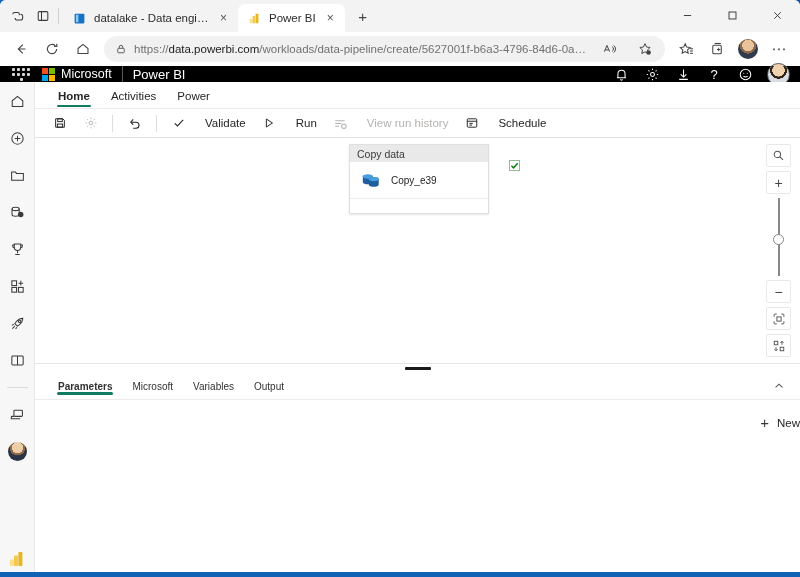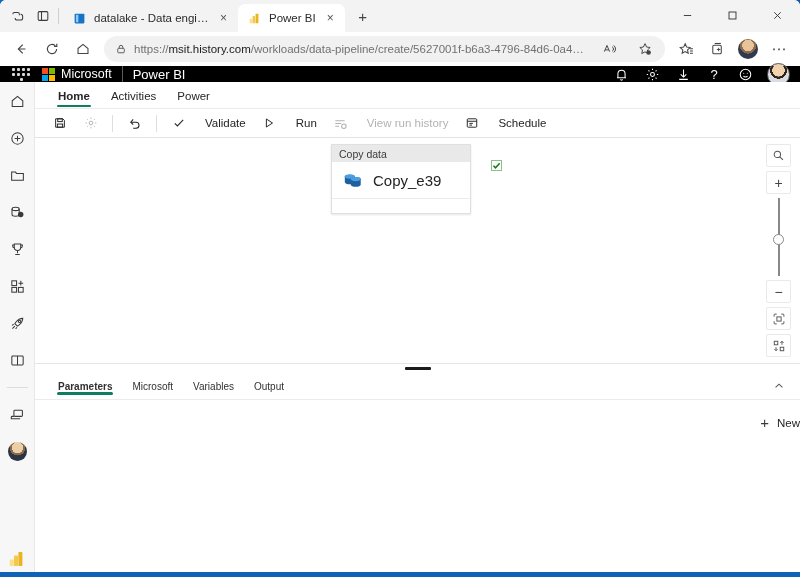--- a/index.html
+++ b/index.html
@@ -138,29 +138,29 @@
   }
   .tbtn.disabled { color: #b4b2b0; }
   .tbtn .gi { width: 15px; height: 15px; display: flex; align-items: center; justify-content: center; }
   .tb-sep { width: 1px; height: 17px; background: #e0dedc; margin: 0 5px; }
 
   
   .canvaswrap { flex: 1; position: relative; min-height: 0; background: #fff; overflow: hidden; }
   .canvas { position: absolute; inset: 0; }
 
   .node {
-    position: absolute; left: 296px; top: 6px; width: 140px;
+    position: absolute; left: 314px; top: 6px; width: 140px;
     background: #fff; border: 1px solid #e1dfdd; box-shadow: 0 1px 2px rgba(0,0,0,.10);
   }
   .node-head {
     height: 17px; background: #e9e9e9; display: flex; align-items: center;
     padding: 0 7px; font-size: 10.5px; color: #3b3b3b;
   }
   .node-body { height: 36px; display: flex; align-items: center; gap: 9px; padding: 0 10px; }
-  .node-label { font-size: 15px; color: #242424; }
+  .node-label { font-size: 10px; color: #242424; }
   .node-check {
     position: absolute; right: -32px; top: 15px; width: 11px; height: 11px;
     border: 1px solid #8bbf8b; background: #fff;
     display: flex; align-items: center; justify-content: center;
   }
   .node-foot { height: 15px; border-top: 1px solid #ececec; }
 
   .zoomctl {
     position: absolute; right: 9px; top: 6px; width: 25px;
     display: flex; flex-direction: column; align-items: center; gap: 4px;
@@ -290,21 +290,21 @@
       </svg>
     </div>
 
     <div class="omnibox">
       <span>
         <svg width="12" height="12" viewBox="0 0 14 14" fill="none" stroke="#555" stroke-width="1.1">
           <rect x="3.2" y="6.2" width="7.6" height="5.2" rx="1"></rect>
             <path d="M4.9 6.2V4.8a2.1 2.1 0 014.2 0v1.4"></path>
         </svg>
       </span>
-      <span class="url"><span>https://</span><b>msit.history.com</b><span>/workloads/data-pipeline/create/5627001f-b6a3-4796-84d6-0a4434831265?pi…</span></span>
+      <span class="url"><span>https://</span><b>data.powerbi.com</b><span>/workloads/data-pipeline/create/5627001f-b6a3-4796-84d6-0a4434831265?pi…</span></span>
       <span class="nav-ico">
         <svg width="16" height="16" viewBox="0 0 18 18" fill="none" stroke="#444" stroke-width="1.1">
           <path d="M2.6 12l3-7 3 7M3.6 10h4"></path>
             <path d="M11.4 6.4a3 3 0 010 5.2M13.2 5a5 5 0 010 8"></path>
         </svg>
       </span>
       <span class="nav-ico">
         <svg width="16" height="16" viewBox="0 0 18 18" fill="none" stroke="#444" stroke-width="1.1">
           <path d="M9 3l1.8 3.8 4 .5-3 2.8.8 4L9 12.2 5.4 14.1l.8-4-3-2.8 4-.5z"></path>
           <circle cx="13" cy="13" r="2.6" fill="#444" stroke="none"></circle>

